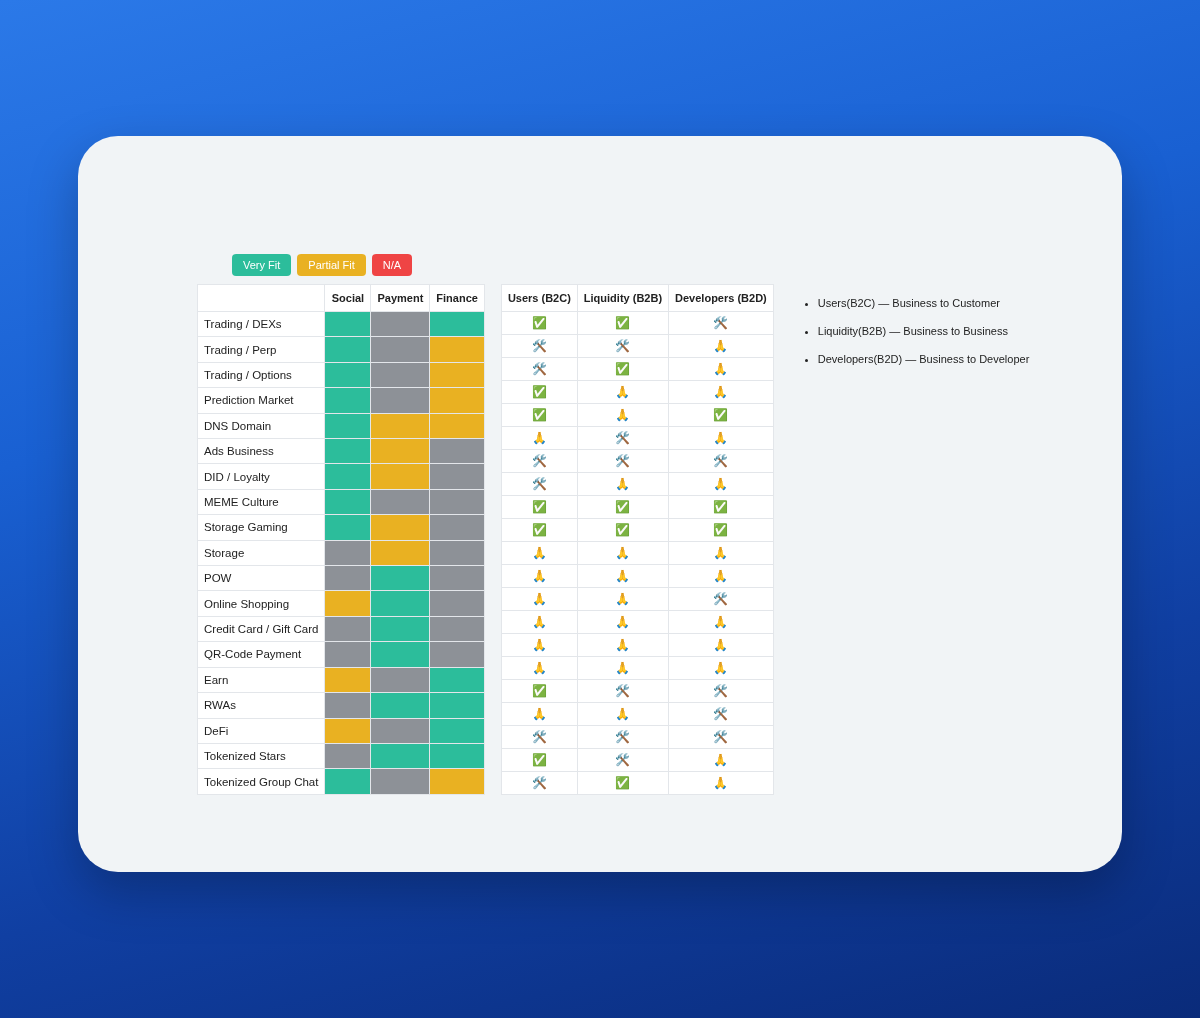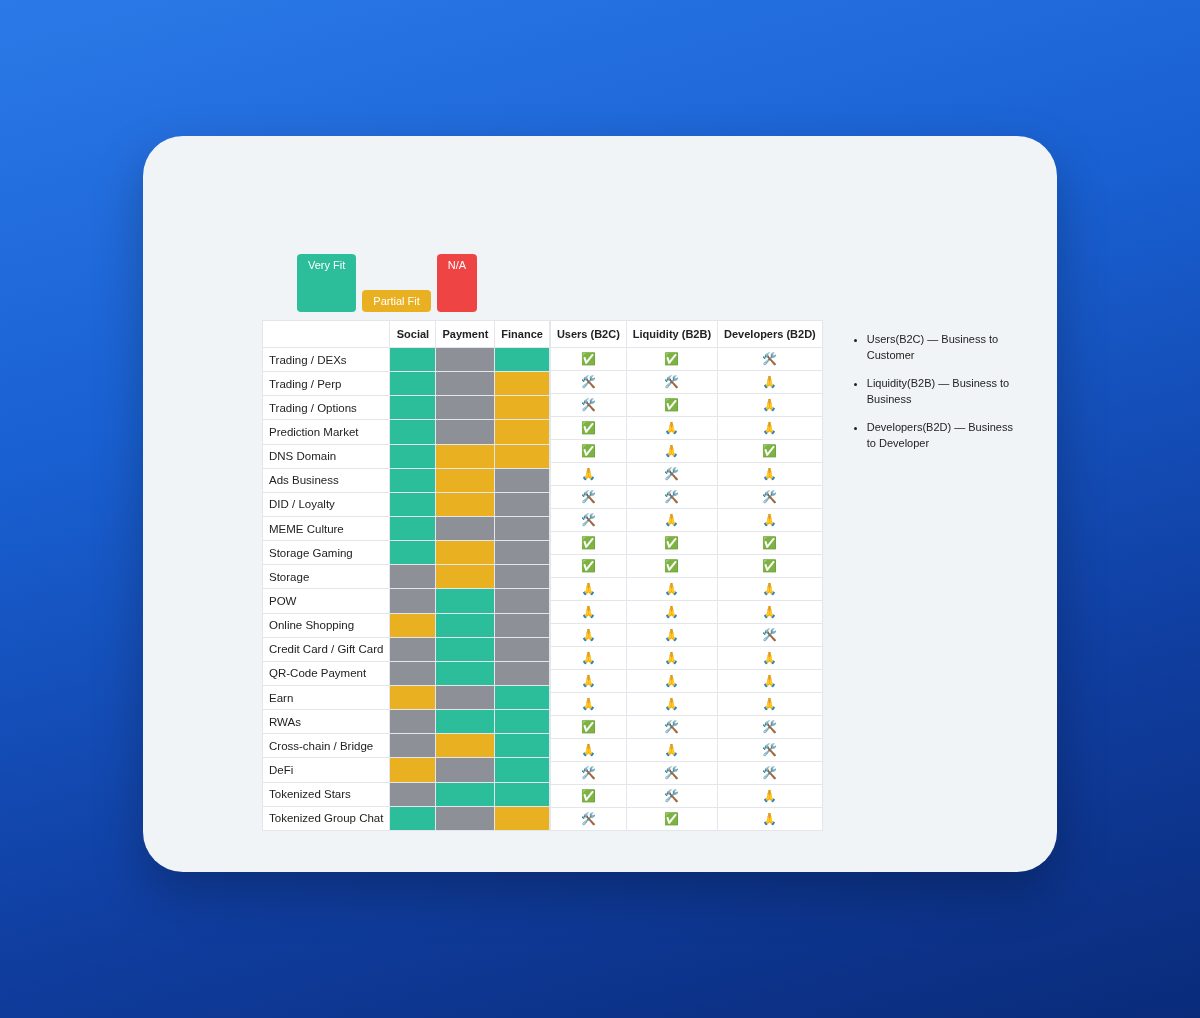--- a/index.html
+++ b/index.html
@@ -10,21 +10,21 @@
   }
   .bg {
     width: 1200px; height: 1018px;
     background: linear-gradient(165deg, #2b79e8 0%, #1960d2 35%, #103fa2 70%, #0a2b7a 100%);
     display: flex;
     align-items: flex-start;
     justify-content: center;
     padding-top: 136px;
   }
   .card {
-    width: 914px;
+    width: 1044px;
     height: 736px;
     background: #f1f4f6;
     border-radius: 40px;
     box-shadow: 0 20px 50px rgba(0,0,0,0.25);
     position: relative;
     padding: 118px 24px 20px 24px;
   }
   .content-row {
     display: flex;
     align-items: flex-start;
@@ -37,26 +37,26 @@
     margin-left: 130px;
   }
   .chip {
     font-size: 11px;
     color: #fff;
     padding: 5px 11px;
     border-radius: 4px;
     white-space: nowrap;
   }
   .chip.very  { background: #2cbd9b; }
-  .chip.part  { background: #e9b122; margin-top: 36px; }
+  .chip.part  { background: #e9b122; }
   .chip.na    { background: #ef4444; }
 
   .tables {
     display: flex;
-    gap: 0;
+    gap: 16px;
   }
 
   table {
     border-collapse: collapse;
     background: #fff;
     font-size: 11.5px;
   }
   th, td {
     border: 1px solid #e3e6ea;
     padding: 0;
@@ -219,26 +219,20 @@
                 <td class="fit c-na"></td>
                 <td class="fit c-veryFit"></td>
               </tr>
               <tr>
                 <td class="label">RWAs</td>
                 <td class="fit c-na"></td>
                 <td class="fit c-veryFit"></td>
                 <td class="fit c-veryFit"></td>
               </tr>
               <tr>
-                <td class="label">Cross-chain / Bridge</td>
-                <td class="fit c-na"></td>
-                <td class="fit c-partialFit"></td>
-                <td class="fit c-veryFit"></td>
-              </tr>
-              <tr>
                 <td class="label">DeFi</td>
                 <td class="fit c-partialFit"></td>
                 <td class="fit c-na"></td>
                 <td class="fit c-veryFit"></td>
               </tr>
               <tr>
                 <td class="label">Tokenized Stars</td>
                 <td class="fit c-na"></td>
                 <td class="fit c-veryFit"></td>
                 <td class="fit c-veryFit"></td>

